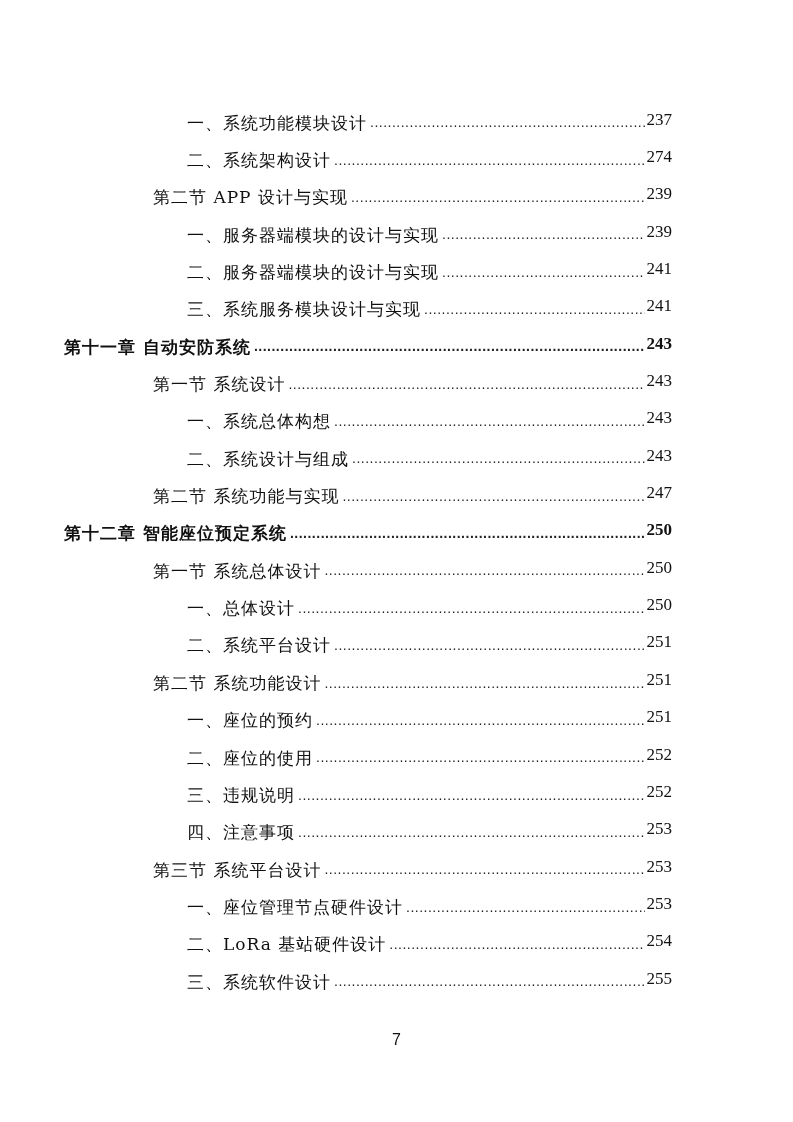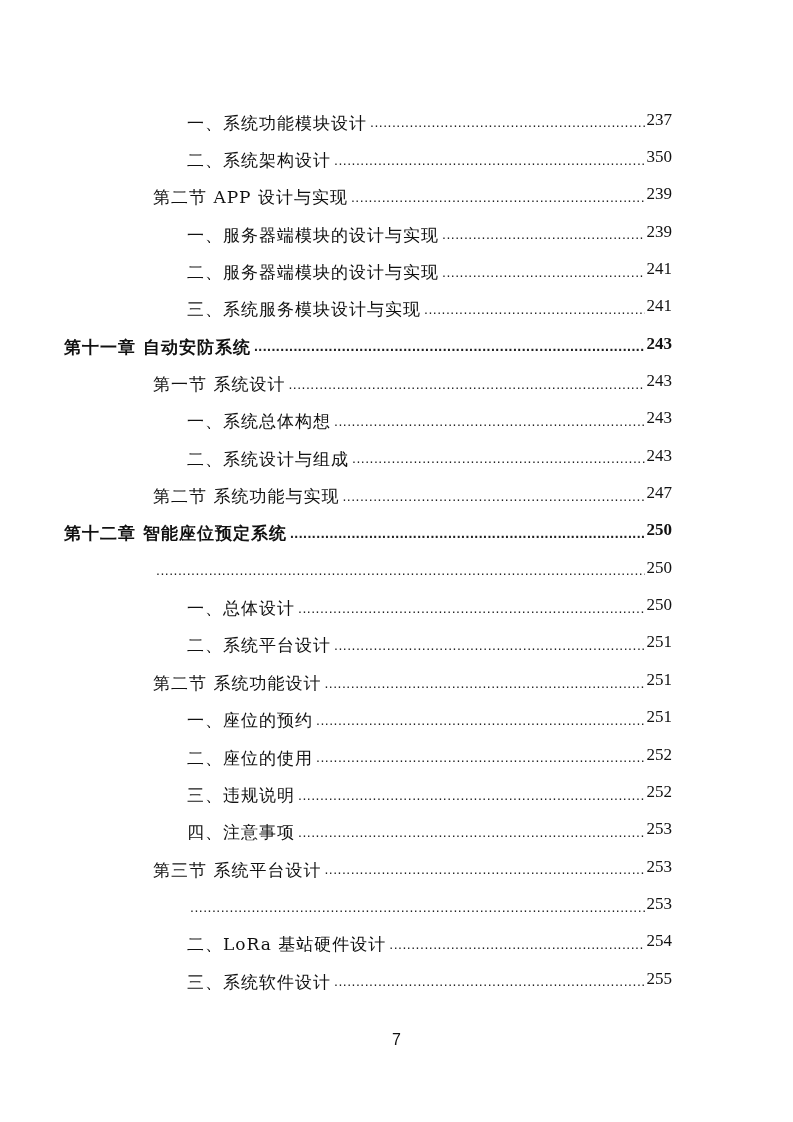--- a/index.html
+++ b/index.html
@@ -26,21 +26,21 @@
 
 <div class="toc">
   <div class="row lvl2">
       <span class="title">一、系统功能模块设计</span>
       <span class="leader"></span>
       <span class="page">237</span>
     </div>
   <div class="row lvl2">
       <span class="title">二、系统架构设计</span>
       <span class="leader"></span>
-      <span class="page">350</span>
+      <span class="page">274</span>
     </div>
   <div class="row lvl1">
       <span class="title">第二节 APP 设计与实现</span>
       <span class="leader"></span>
       <span class="page">239</span>
     </div>
   <div class="row lvl2">
       <span class="title">一、服务器端模块的设计与实现</span>
       <span class="leader"></span>
       <span class="page">239</span>
@@ -79,20 +79,21 @@
       <span class="title">第二节 系统功能与实现</span>
       <span class="leader"></span>
       <span class="page">247</span>
     </div>
   <div class="row lvl0">
       <span class="title">第十二章 智能座位预定系统</span>
       <span class="leader"></span>
       <span class="page">250</span>
     </div>
   <div class="row lvl1">
+      <span class="title">第一节 系统总体设计</span>
       <span class="leader"></span>
       <span class="page">250</span>
     </div>
   <div class="row lvl2">
       <span class="title">一、总体设计</span>
       <span class="leader"></span>
       <span class="page">250</span>
     </div>
   <div class="row lvl2">
       <span class="title">二、系统平台设计</span>
@@ -123,20 +124,21 @@
       <span class="title">四、注意事项</span>
       <span class="leader"></span>
       <span class="page">253</span>
     </div>
   <div class="row lvl1">
       <span class="title">第三节 系统平台设计</span>
       <span class="leader"></span>
       <span class="page">253</span>
     </div>
   <div class="row lvl2">
+      <span class="title">一、座位管理节点硬件设计</span>
       <span class="leader"></span>
       <span class="page">253</span>
     </div>
   <div class="row lvl2">
       <span class="title">二、LoRa 基站硬件设计</span>
       <span class="leader"></span>
       <span class="page">254</span>
     </div>
   <div class="row lvl2">
       <span class="title">三、系统软件设计</span>

